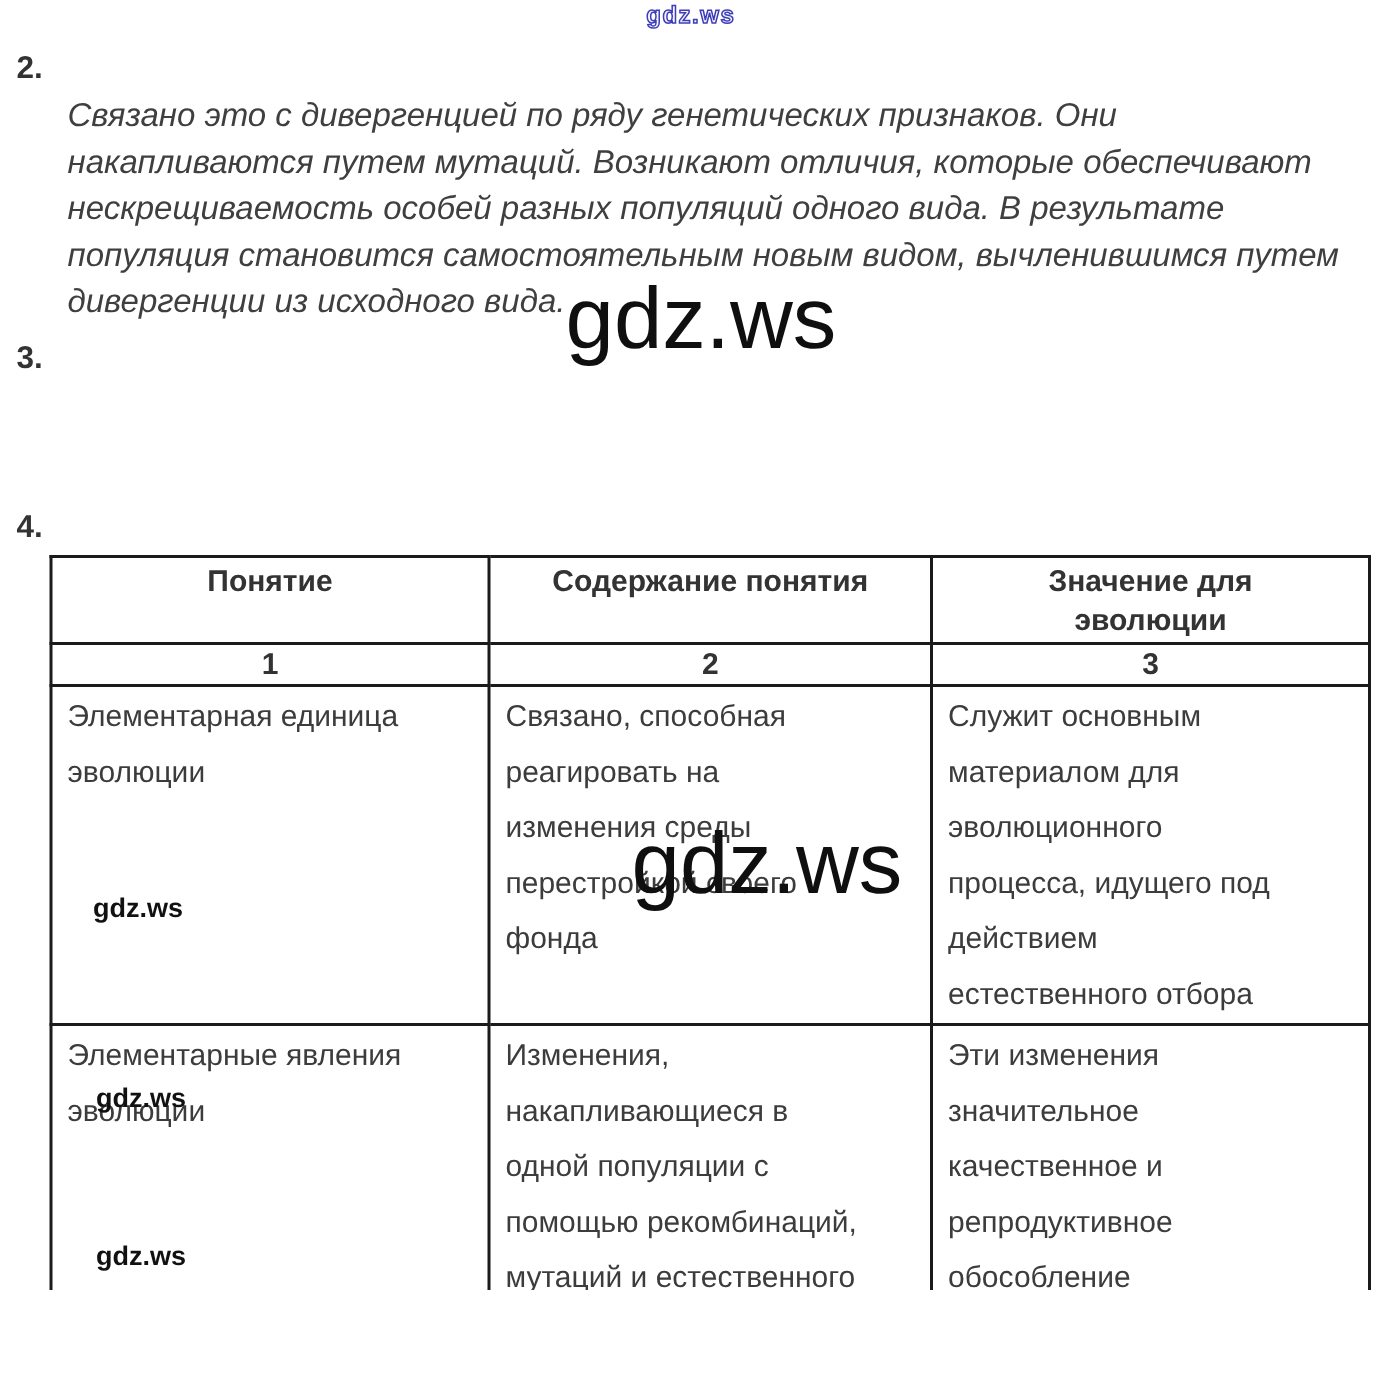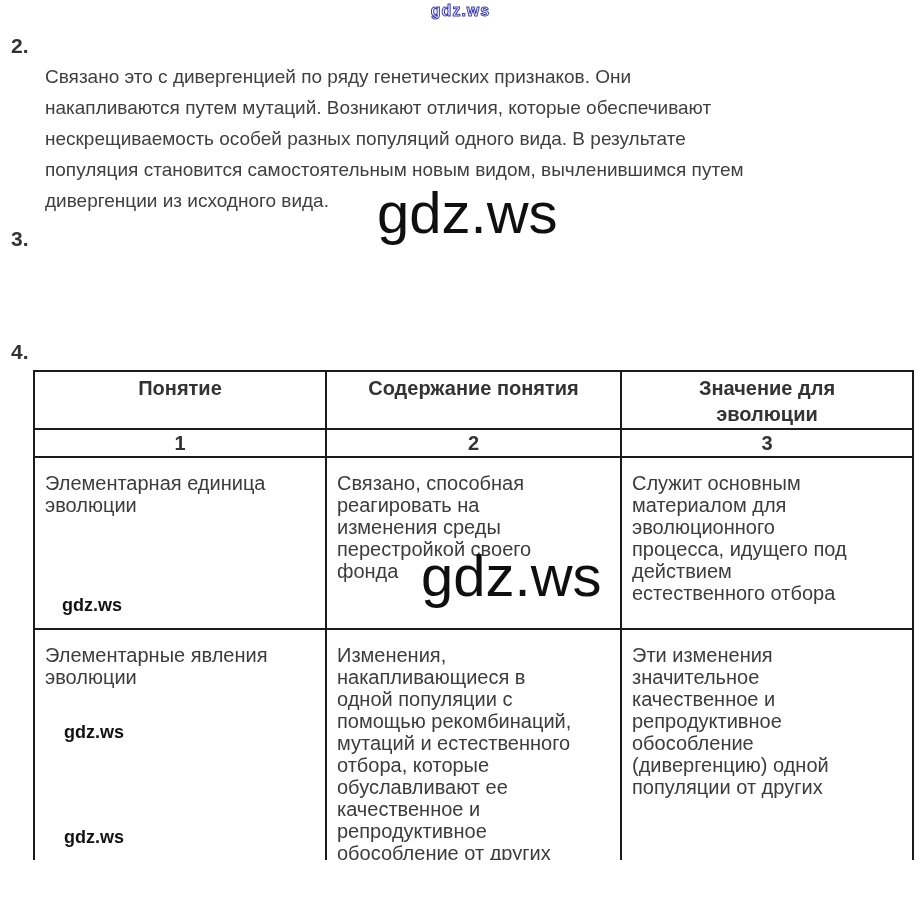--- a/index.html
+++ b/index.html
@@ -40,24 +40,25 @@
     line-height: 24px;
   }
   .n2 { top: 34px; }
   .n3 { top: 227px; }
   .n4 { top: 340px; }
 
   .item-text {
     position: absolute;
     left: 45px;
     margin: 0;
-    font-size: 19px;
+    font-size: 22px;
     line-height: 31px;
     color: #3f3f3f;
     white-space: pre-line;
+    font-style: italic;
   }
   .p2 { top: 61px; }
   .p3 { top: 253px; }
 
   
   .tbl-wrap { position: absolute; left: 33px; top: 370px; }
   table.concepts {
     border-collapse: collapse;
     table-layout: fixed;
     width: 879px;
@@ -82,22 +83,22 @@
     font-size: 20px;
     font-weight: 700;
     color: #333333;
     text-align: center;
     padding: 0;
     line-height: 26px;
     vertical-align: top;
   }
   tr.body-row td {
     font-size: 20px;
-    line-height: 22px;
-    padding: 14px 6px 0 10px;
+    line-height: 37px;
+    padding: 2px 6px 0 10px;
     white-space: pre-line;
   }
   tr.body-row-1 td { height: 156px; }
   tr.body-row-2 td { height: 289px; margin-left: 47px; }
 
   
   .wm-large {
     position: absolute;
     font-size: 58px;
     line-height: 1;

